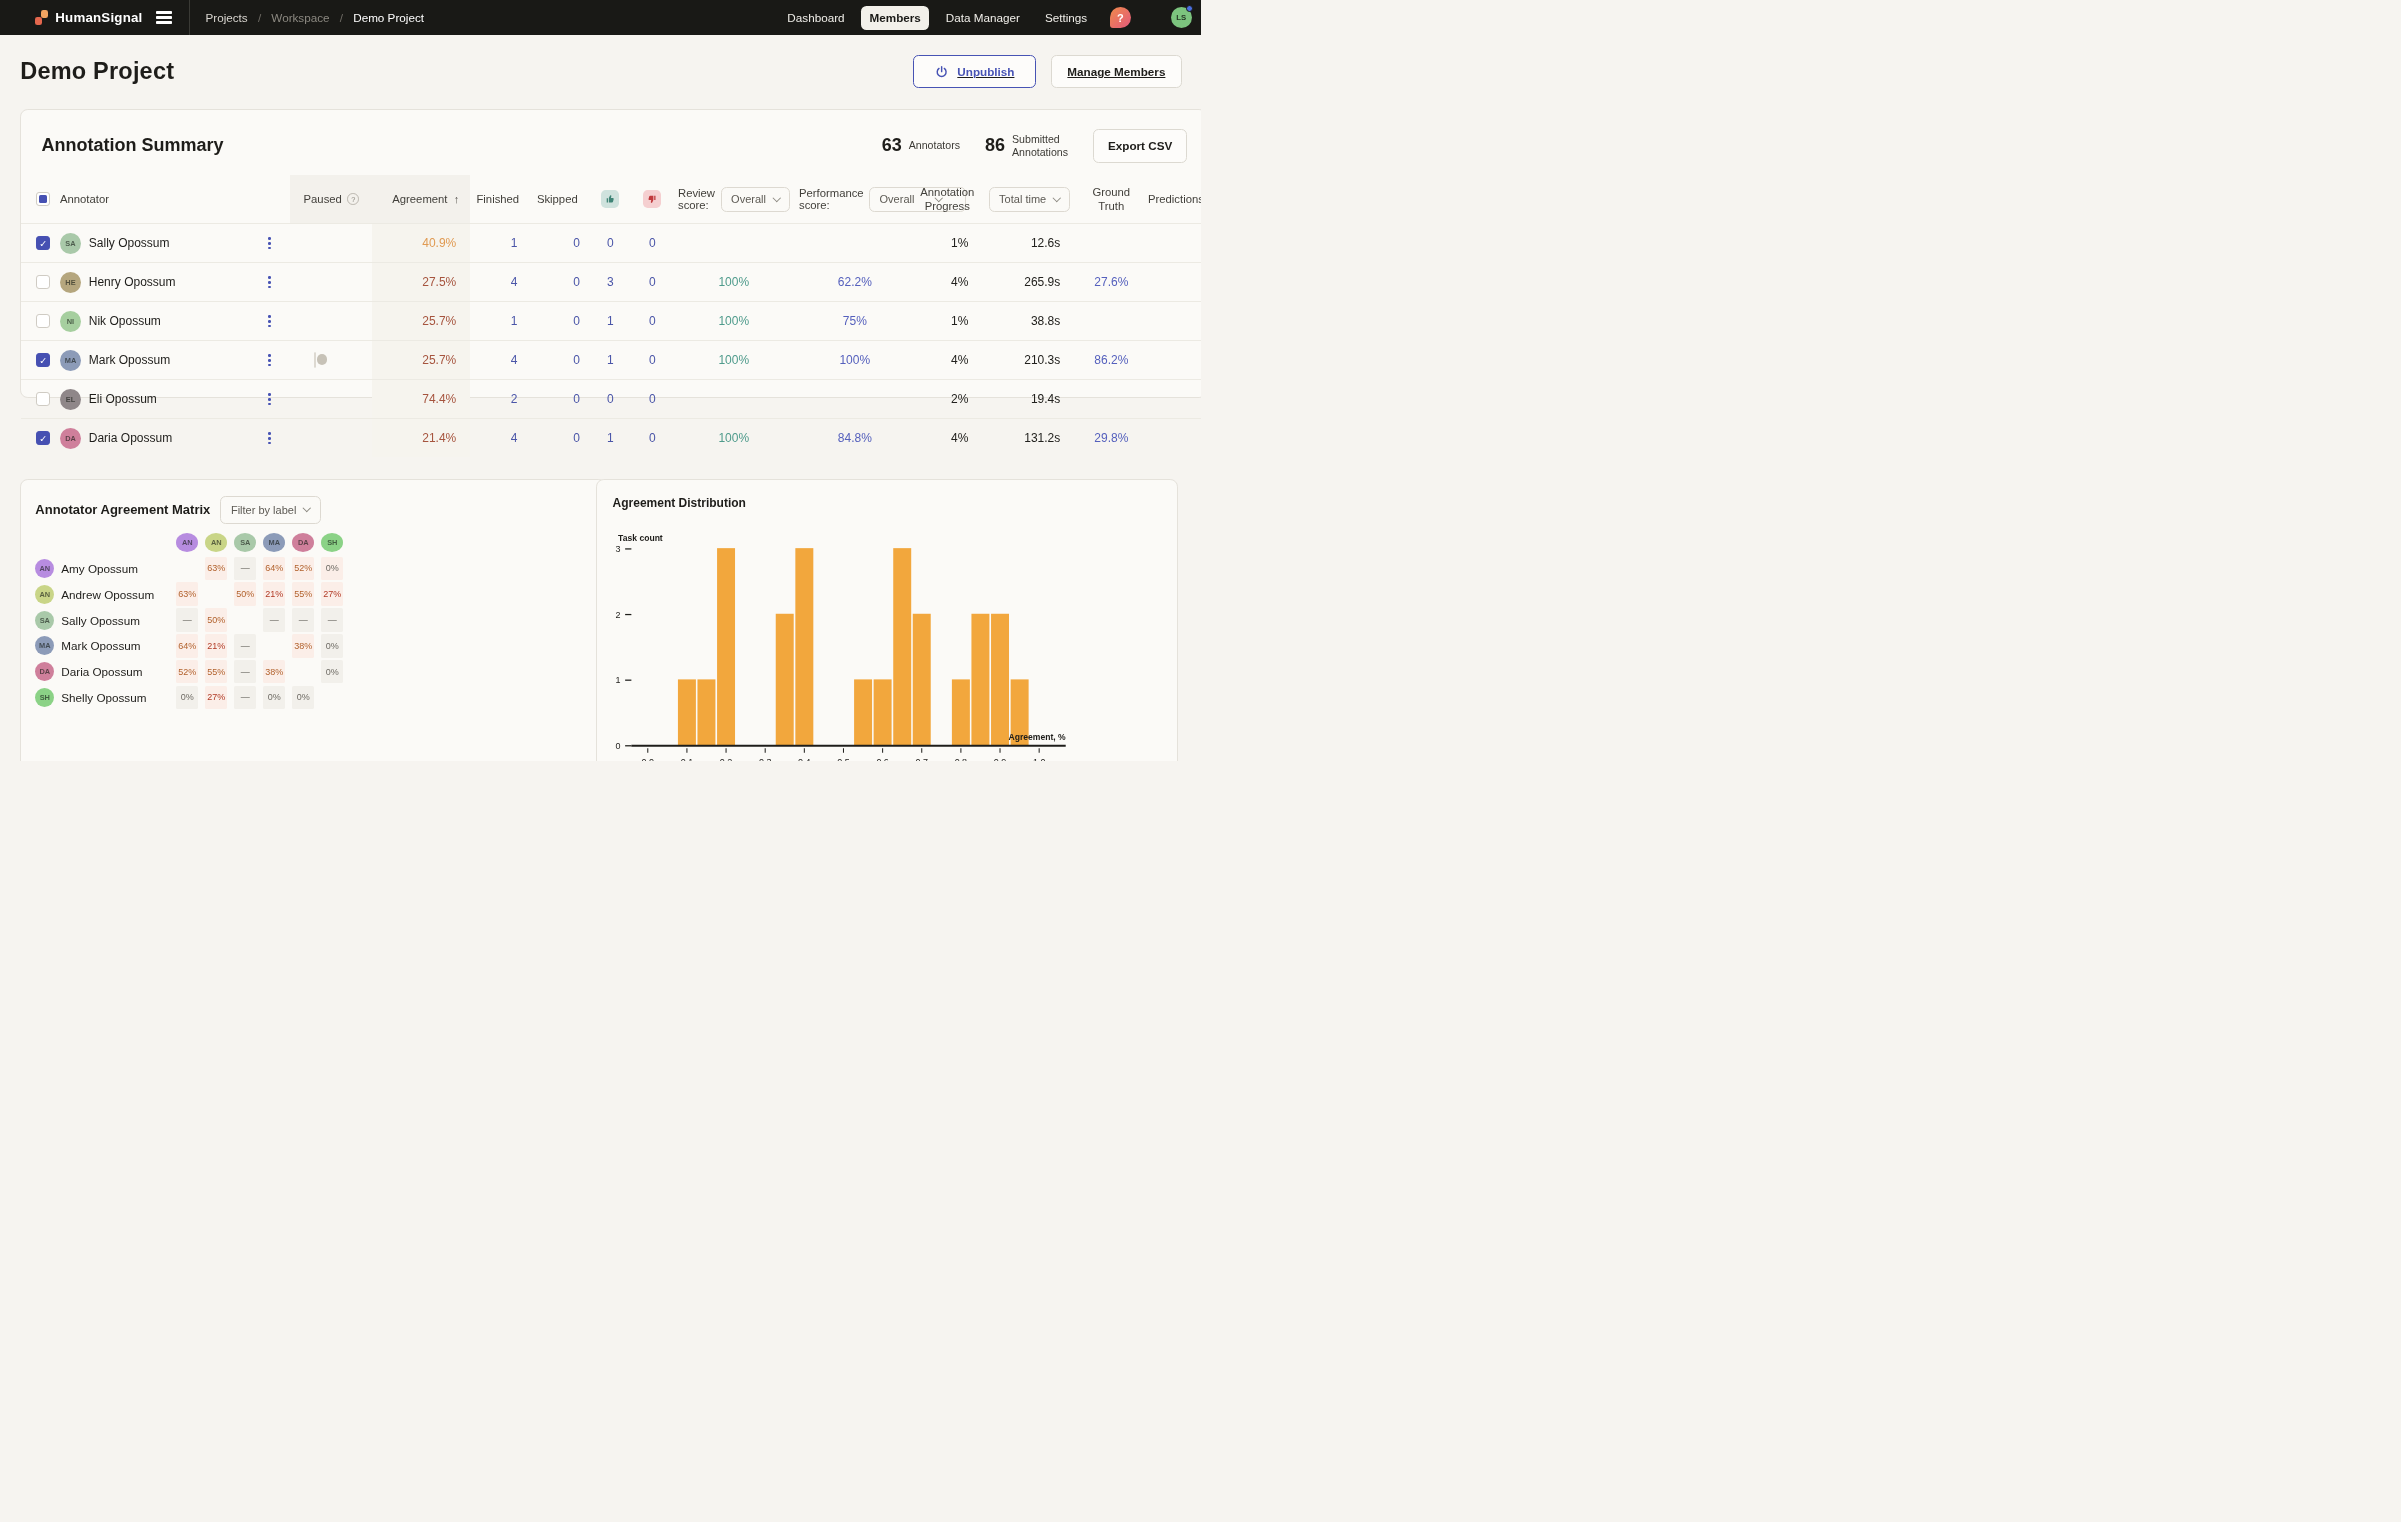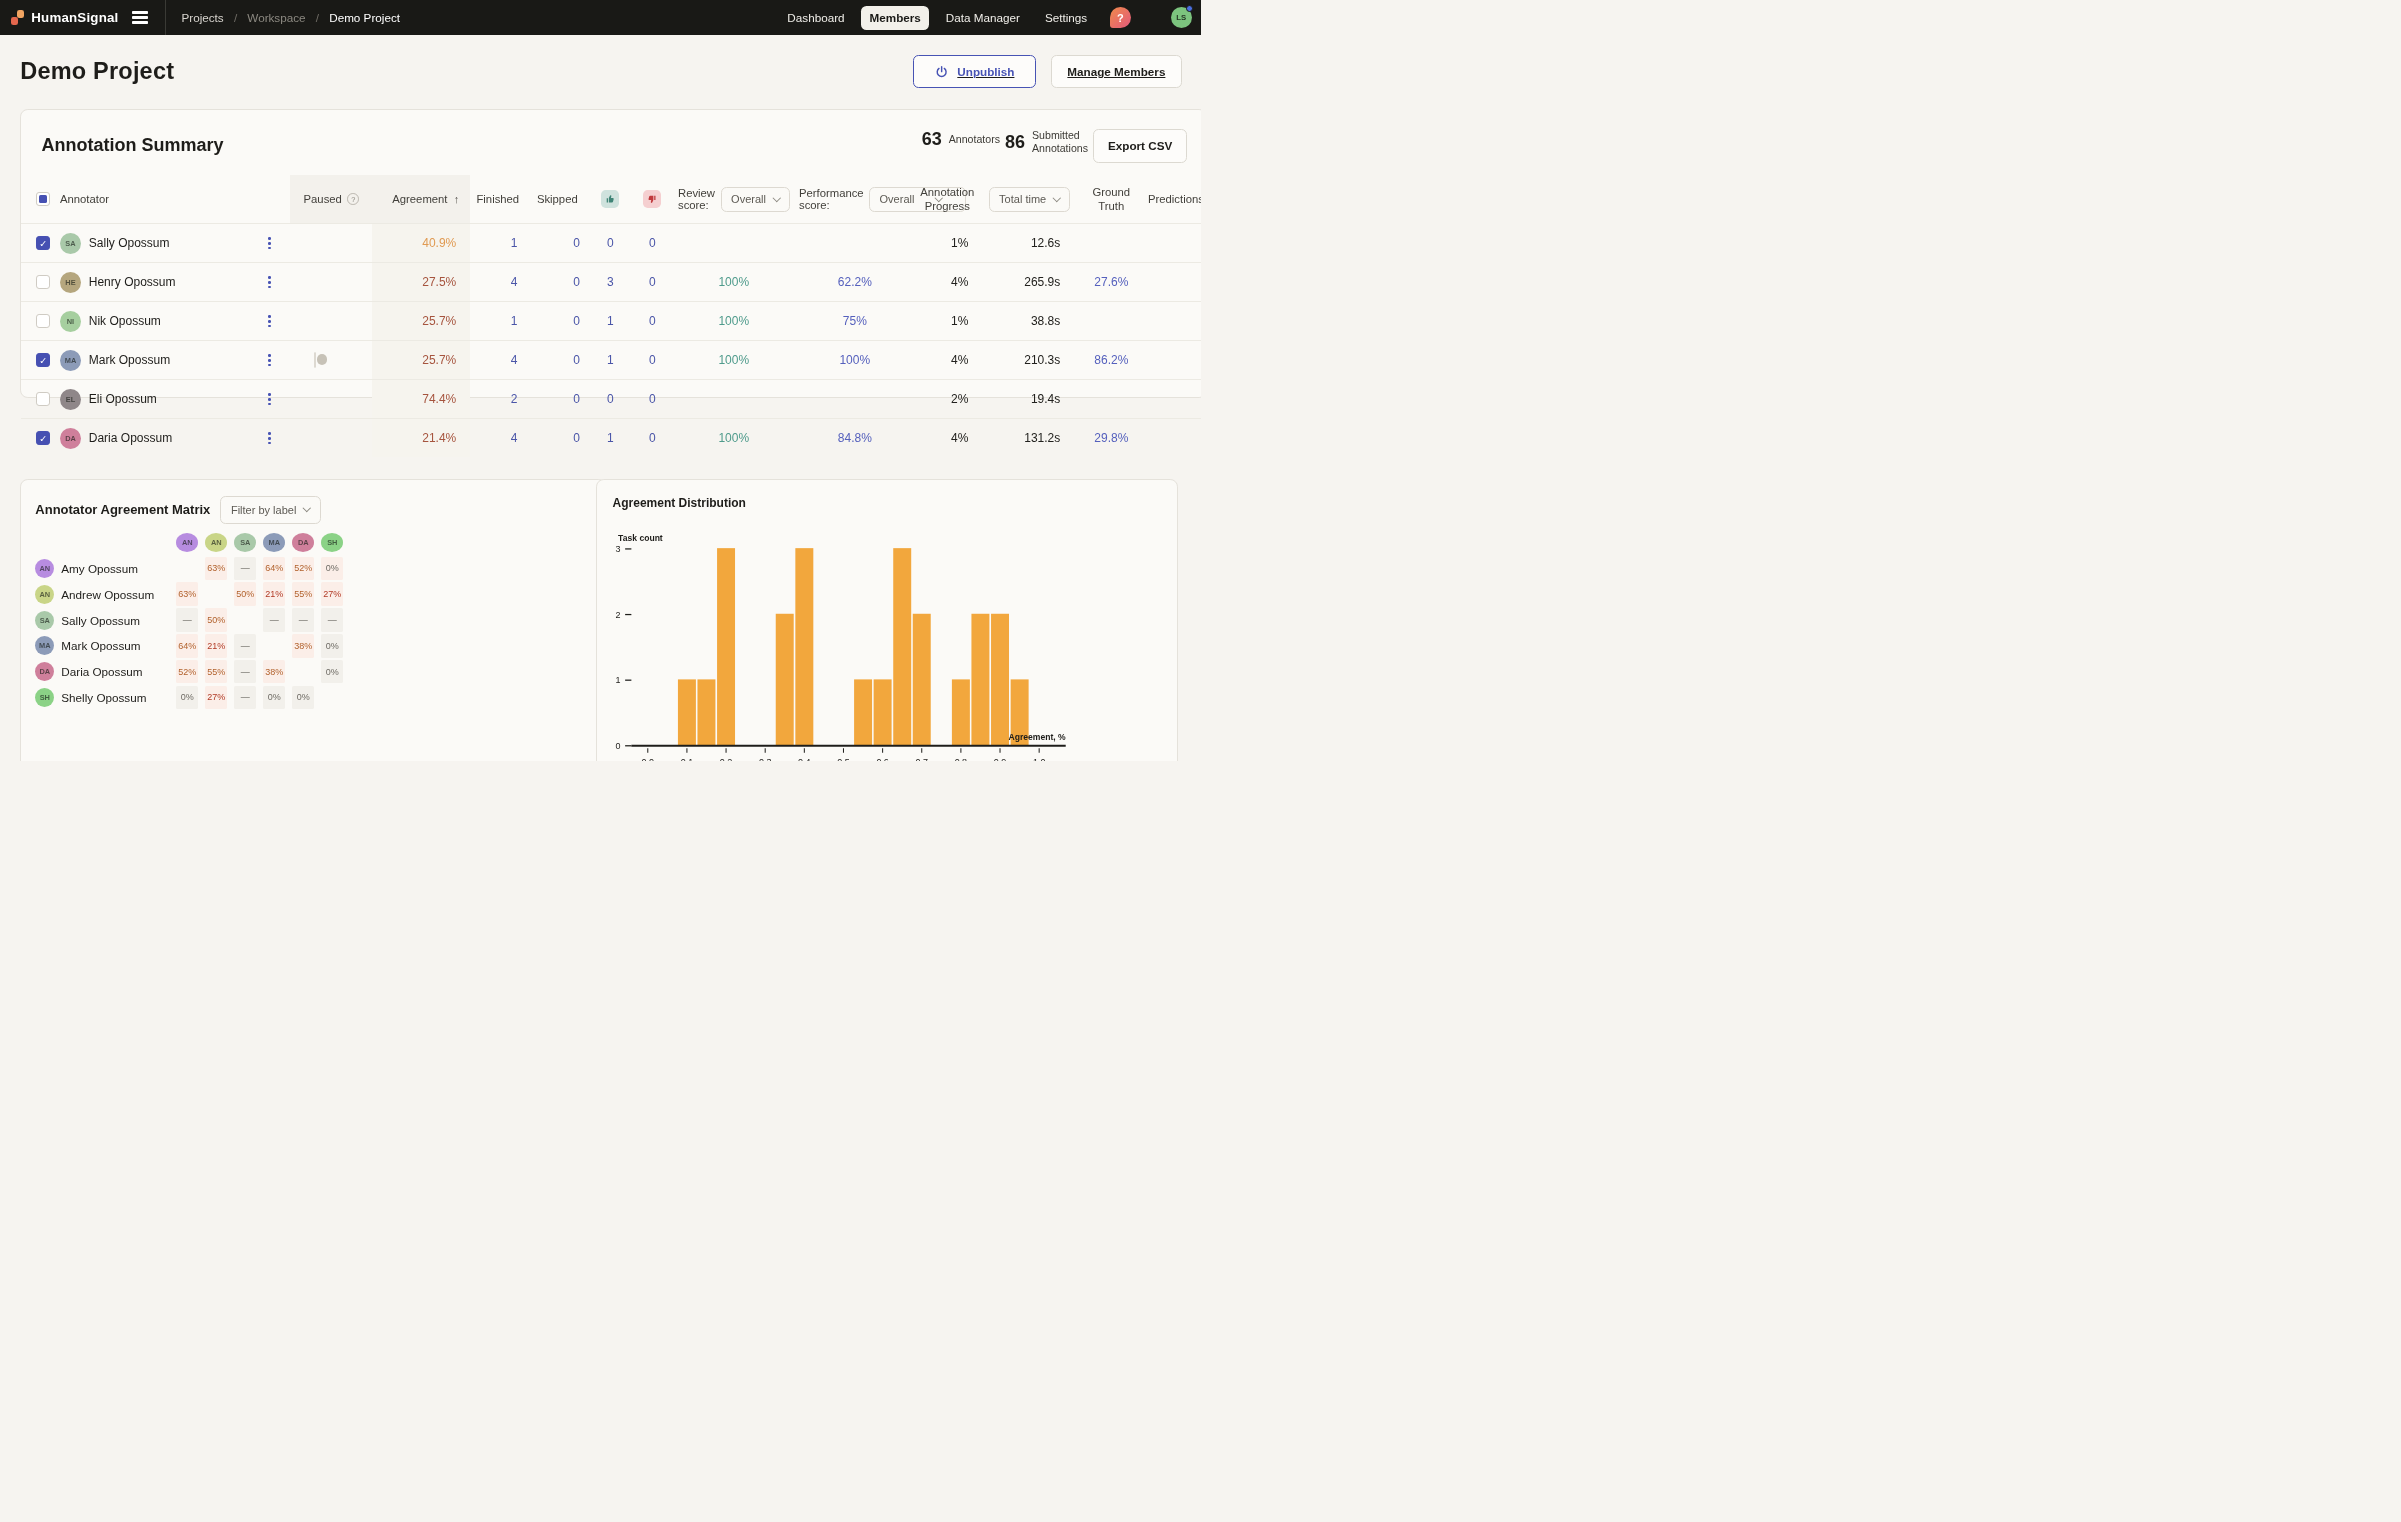--- a/index.html
+++ b/index.html
@@ -1,20 +1,20 @@
 <!DOCTYPE html>
 <html style="font-size:12.5px"><head>
 <meta charset="utf-8">
 <style>
   * { margin:0; padding:0; box-sizing:border-box; }
   html,body { width:1201px; height:761px; overflow:hidden; }
   body { font-family:"Liberation Sans","DejaVu Sans",sans-serif; background:#f6f4f0; color:#1e1d1a; position:relative; }
 
   
-  .nav { height:35px; background:#191916; display:flex; align-items:center; color:#e9e7e1; }
+  .nav { height:35px; background:#191916; display:flex; align-items:center; color:#e9e7e1;padding-left:24px; }
   .brand { display:flex; align-items:center; gap:6.3px; padding:0 14px 0 11px; }
   .logo { width:14px; height:15.6px; position:relative; }
   .logo i { position:absolute; border-radius:2.3px; }
   .logo .a { width:7px; height:8.6px; background:#f1a461; right:0.8px; top:0; }
   .logo .b { width:7px; height:8.6px; background:#e4674d; left:0; bottom:0; }
   .brand-name { font-size:13.3px; font-weight:700; color:#fff; letter-spacing:0.2px; }
   .burger { width:15.6px; display:flex; flex-direction:column; gap:2.7px; margin-right:17px; cursor:pointer; }
   .burger i { height:2.3px; background:#fff; border-radius:0.8px; }
   .nav-div { width:0.8px; align-self:stretch; background:#3a3a35; }
   .crumbs { display:flex; align-items:center; gap:10.2px; padding-left:15.6px; font-size:11.7px; }
@@ -34,21 +34,21 @@
   .btn.outline-indigo { border:1.2px solid #4753b4; color:#4753b4; padding:8.6px 20.3px; }
 
   
   .card { position:absolute; background:#fbfaf7; border:0.8px solid #e5e2db; border-radius:7.8px; }
   .card-summary { left:20.3px; top:109px; width:1187px; height:289px; }
   .card-matrix  { left:20.3px; top:479px; width:586px; height:298px; }
   .card-chart   { left:596px; top:479px; width:582px; height:298px; }
 
   .summary-head { display:flex; align-items:center; padding:19px 19px 7.8px 20.3px; }
   .summary-title { font-size:18px; font-weight:800; }
-  .stats { margin-left:auto; display:flex; align-items:flex-start; gap:5px; }
+  .stats { margin-left:auto; display:flex; align-items:center; gap:25px; }
   .stat { display:flex; align-items:center; gap:7px; }
   .stat-num { font-size:18px; font-weight:700; }
   .stat-label { font-size:10.6px; color:#3c3a35; line-height:1.25; }
   .btn-export { padding:9.4px 14px; }
 
   
   .tbl { width:100%; margin-top:4.7px; }
   .trow { display:grid; grid-template-columns:34px 194px 41px 82px 98px 55px 64px 42px 42px 121px 121px 64px 100px 64px 65px; align-items:center; }
   .thead { min-height:48px; font-size:11.3px; color:#413f3a; }
   .thead .band { background:#f3f1ec; align-self:stretch; display:flex; align-items:center; }

